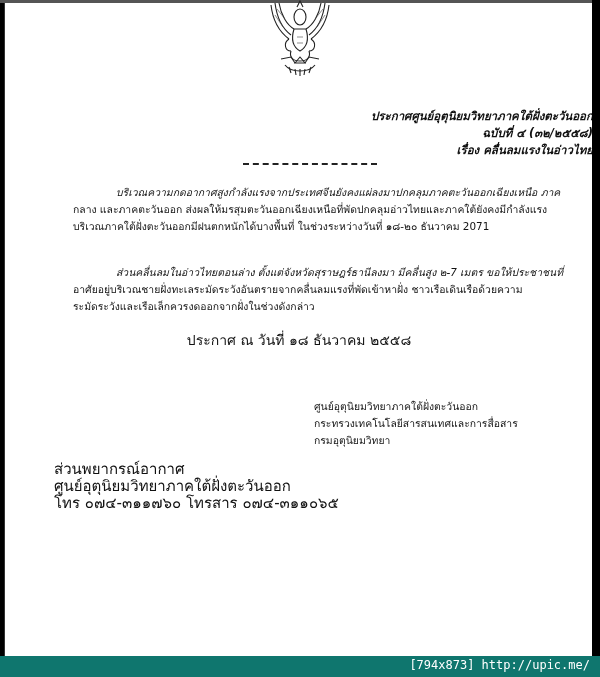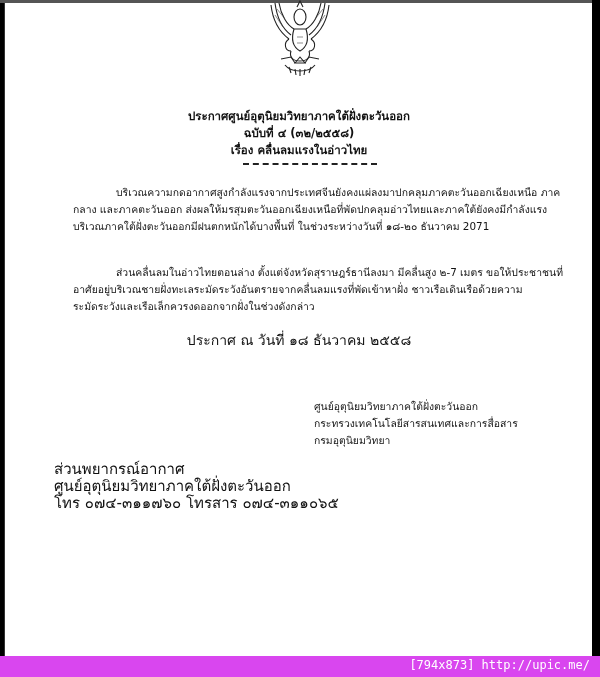--- a/index.html
+++ b/index.html
@@ -10,31 +10,31 @@
     color: #111;
   }
   .page {
     position: absolute; left: 4px; top: 3px; width: 588px; height: 653px;
     background: #fff;
     border-left: 1px solid #333;
   }
   .topline { position: absolute; left: 0; top: 0; width: 600px; height: 3px; background: #555; }
   .rightbar { position: absolute; left: 592px; top: 0; width: 8px; height: 677px; background: #000; }
   .emblem { position: absolute; left: 262px; top: -4px; width: 66px; height: 80px; }
-  .title { position: absolute; left: 0; width: 588px; text-align: center; font-weight: bold; font-size: 11.5px; }
+  .title { position: absolute; left: 0; width: 588px; text-align: right; font-weight: bold; font-size: 11.5px; font-style: italic; }
   .sep { position: absolute; left: 238px; top: 160px; width: 134px; border-top: 2px dashed #222; }
   .para { position: absolute; left: 68px; width: 488px; font-size: 10.4px; line-height: 17px; text-align: justify; }
   .para .ln { display: block; white-space: nowrap; }
-  .indent { padding-left: 43px; }
+  .indent { padding-left: 43px; font-style: italic; }
   .center { position: absolute; left: 0; width: 588px; text-align: center; font-size: 14px; }
   .sig { position: absolute; left: 309px; font-size: 10.4px; line-height: 17px; }
   .contact { position: absolute; left: 49px; font-size: 15px; line-height: 17px; }
   .note { position: absolute; left: 49px; top: 539px; font-size: 10.4px; }
   .note b { font-weight: bold; }
-  .footer { position: absolute; left: 0; top: 656px; width: 600px; height: 21px; background: #d946ef; }
+  .footer { position: absolute; left: 0; top: 656px; width: 600px; height: 21px; background: #0f766e; }
   .watermark { position: absolute; right: 10px; top: 2px; color: #fff; font-family: "DejaVu Sans Mono", monospace; font-size: 12px; }
 </style>
 </head>
 <body>
 
 <div class="topline"></div>
 <div class="page">
 
   <svg class="emblem" viewBox="0 0 66 80">
     <g fill="none" stroke="#222" stroke-width="1.1">

